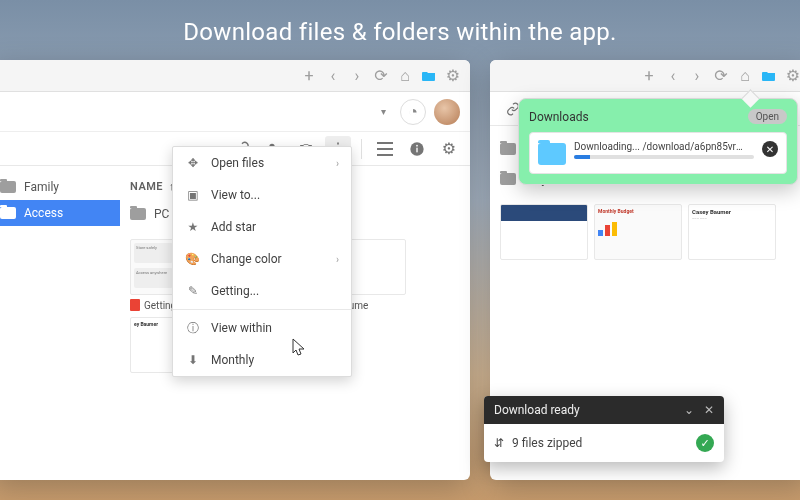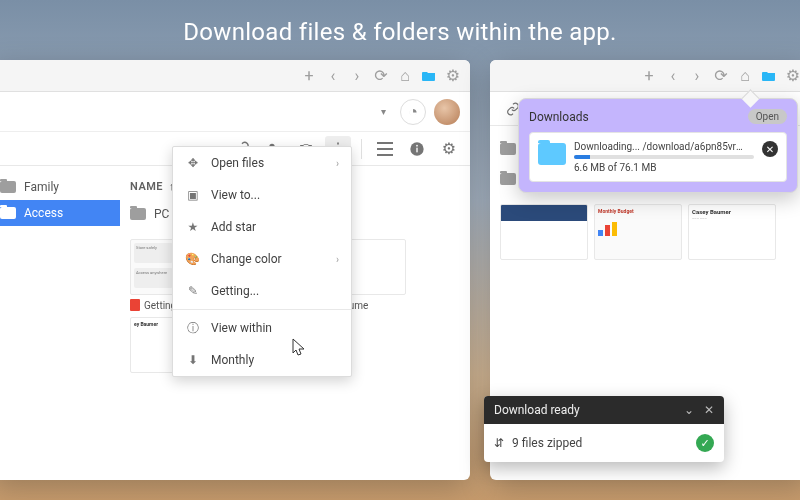--- a/index.html
+++ b/index.html
@@ -43,21 +43,21 @@
 .ctx{position:absolute;left:172px;top:86px;width:180px;background:#fff;border:1px solid #dcdcdc;border-radius:2px;box-shadow:0 4px 14px rgba(0,0,0,0.18);z-index:20;}
 .ctx-item{display:flex;align-items:center;gap:10px;padding:8px 12px;font-size:12px;color:#424242;cursor:pointer;}
 .ctx-sep{height:1px;background:#e8e8e8;margin:2px 0;}
 .ctx-ico{width:16px;height:16px;display:flex;align-items:center;justify-content:center;color:#757575;}
 .ctx-arrow{margin-left:auto;color:#9e9e9e;font-size:10px;}
 .cursor{position:absolute;left:292px;top:278px;z-index:30;color:#222;font-size:14px;}
 
 .body-right{padding:8px 10px;}
 .thumbs-r{display:flex;gap:6px;flex-wrap:wrap;margin-top:10px;}
 
-.pop{position:absolute;right:12px;top:38px;width:280px;background:#c4b5fd;border:1px solid #d8d8d8;border-radius:8px;box-shadow:0 6px 20px rgba(0,0,0,0.22);z-index:25;padding:10px;}
+.pop{position:absolute;right:12px;top:38px;width:280px;background:#86efac;border:1px solid #d8d8d8;border-radius:8px;box-shadow:0 6px 20px rgba(0,0,0,0.22);z-index:25;padding:10px;}
 .pop::before{content:"";position:absolute;top:-7px;right:40px;width:12px;height:12px;background:#f7f7f7;border-left:1px solid #d8d8d8;border-top:1px solid #d8d8d8;transform:rotate(45deg);}
 .pop-hdr{display:flex;align-items:center;justify-content:space-between;margin-bottom:8px;}
 .pop-title{font-size:12px;color:#333;}
 .clear-btn{font-size:10px;background:#c8c8c8;color:#555;border:none;border-radius:8px;padding:2px 8px;cursor:pointer;}
 .dl-row{background:#fff;border:1px solid #e4e4e4;border-radius:4px;padding:8px;display:flex;gap:8px;align-items:flex-start;}
 .dl-fold{width:28px;height:22px;background:#5ec9ff;border-radius:3px;position:relative;margin-top:2px;}
 .dl-fold::before{content:"";position:absolute;top:-3px;left:0;width:12px;height:3px;background:#5ec9ff;border-radius:2px 2px 0 0;}
 .dl-info{flex:1;font-size:10px;color:#444;}
 .dl-path{white-space:nowrap;overflow:hidden;text-overflow:ellipsis;max-width:170px;}
 .prog{height:4px;background:#e0e0e0;border-radius:2px;margin:3px 0;overflow:hidden;}
@@ -304,21 +304,20 @@
         <span class="pop-title">Downloads</span>
         <button class="clear-btn">Open</button>
       </div>
       <div class="dl-row">
         <div class="dl-fold"></div>
         <div class="dl-info">
           <div class="dl-path">Downloading... /download/a6pn85vr19...</div>
           <div class="prog">
               <div class="prog-bar"></div>
             </div>
-          <div>6.6 MB of 76.1 MB</div>
         </div>
         <div class="dl-close">✕</div>
       </div>
     </div>
   </div>
 
   <div class="toast">
     <div class="toast-hdr">
       <span>Download ready</span>
       <div class="toast-acts">

